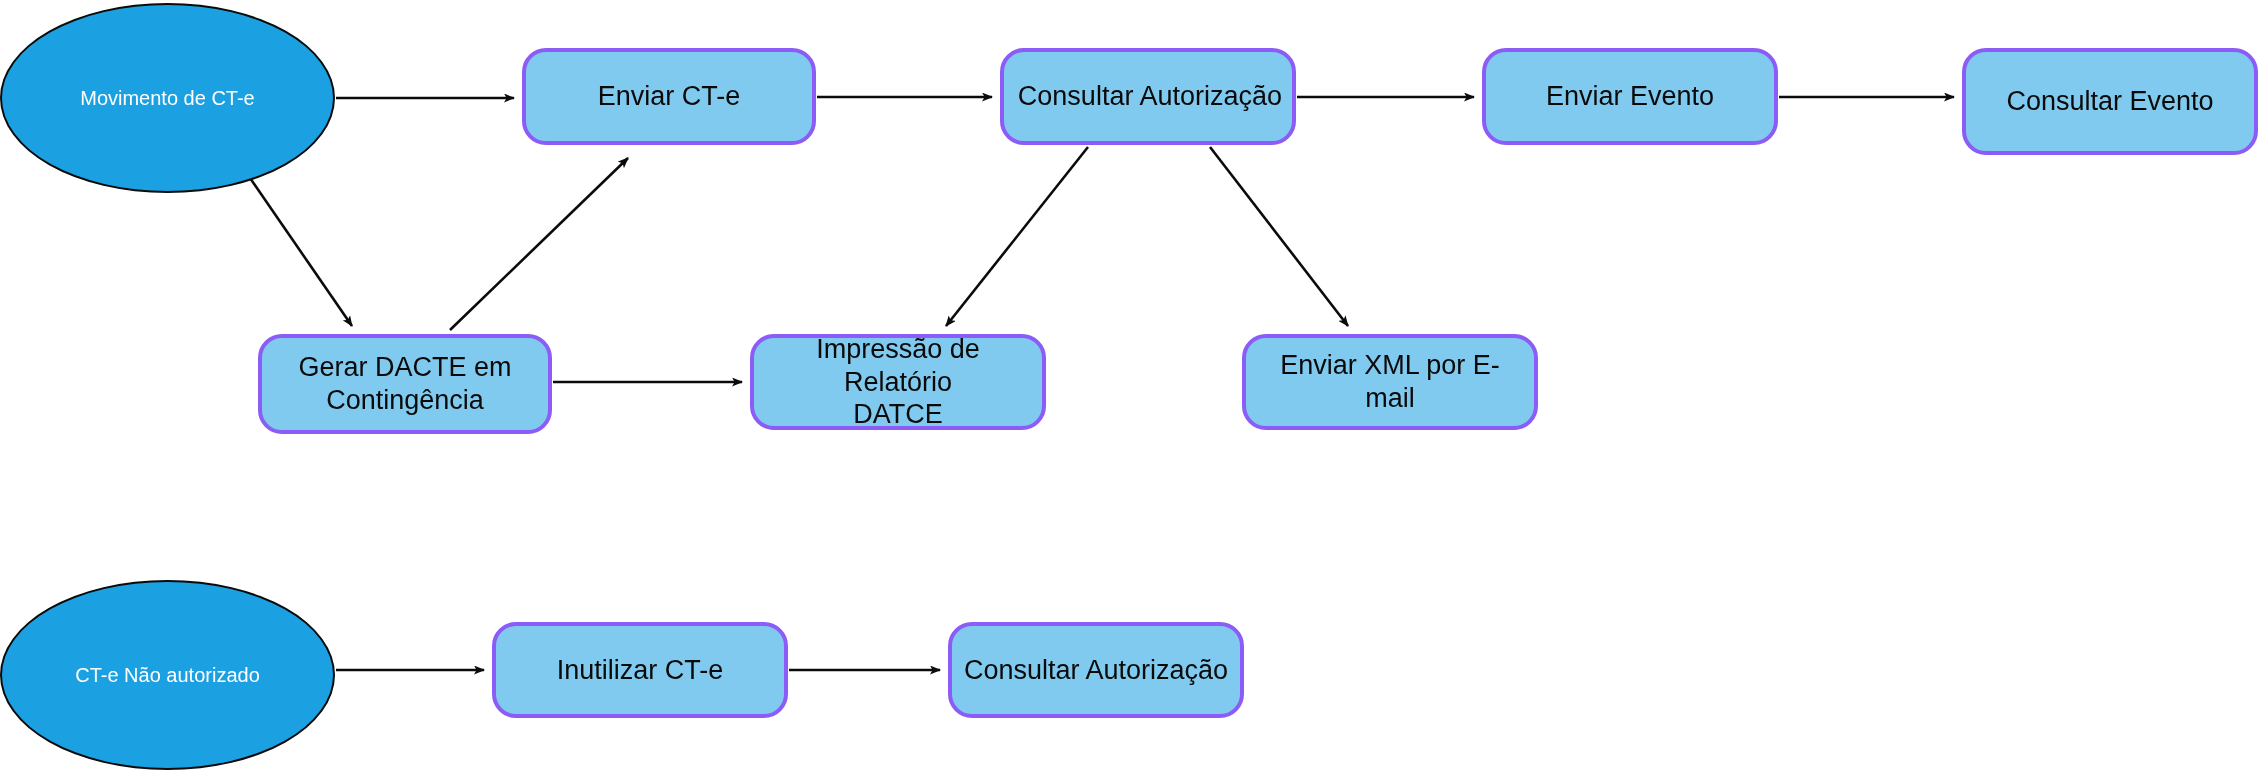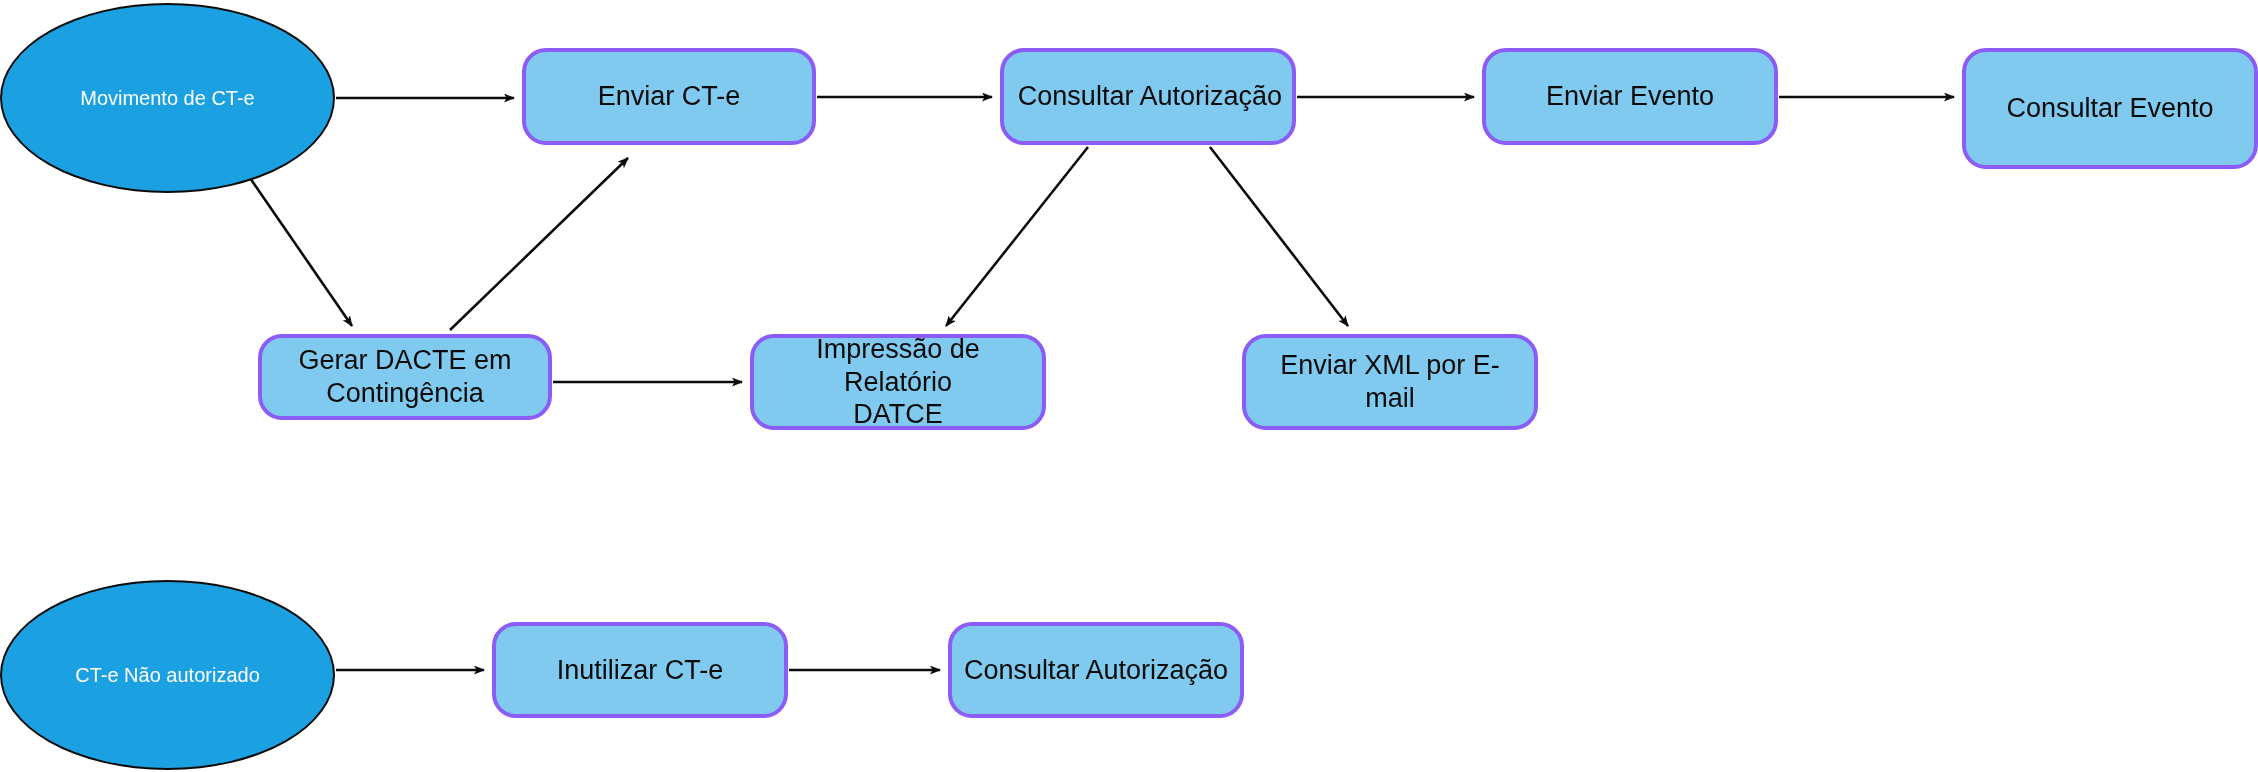--- a/index.html
+++ b/index.html
@@ -89,25 +89,25 @@
   </div>
 
   <div class="node process" style="left: 1000px; top: 48px; width: 296px; height: 97px; justify-content: flex-end;">
     <span class="label">Consultar Autorização</span>
   </div>
 
   <div class="node process" style="left: 1482px; top: 48px; width: 296px; height: 97px; text-align: right;">
     <span class="label">Enviar Evento</span>
   </div>
 
-  <div class="node process" style="left: 1962px; top: 48px; width: 296px; height: 121px;">
+  <div class="node process" style="left: 1962px; top: 48px; width: 296px; height: 107px;">
     <span class="label">Consultar Evento</span>
   </div>
 
-  <div class="node process" style="left: 258px; top: 334px; width: 294px; height: 86px;">
+  <div class="node process" style="left: 258px; top: 334px; width: 294px; height: 100px;">
     <span class="label">Gerar DACTE em
 Contingência</span>
   </div>
 
   <div class="node process" style="left: 750px; top: 334px; width: 296px; height: 96px;">
     <span class="label">Impressão de Relatório
 DATCE</span>
   </div>
 
   <div class="node process" style="left: 1242px; top: 334px; width: 296px; height: 96px; align-items: center;">

